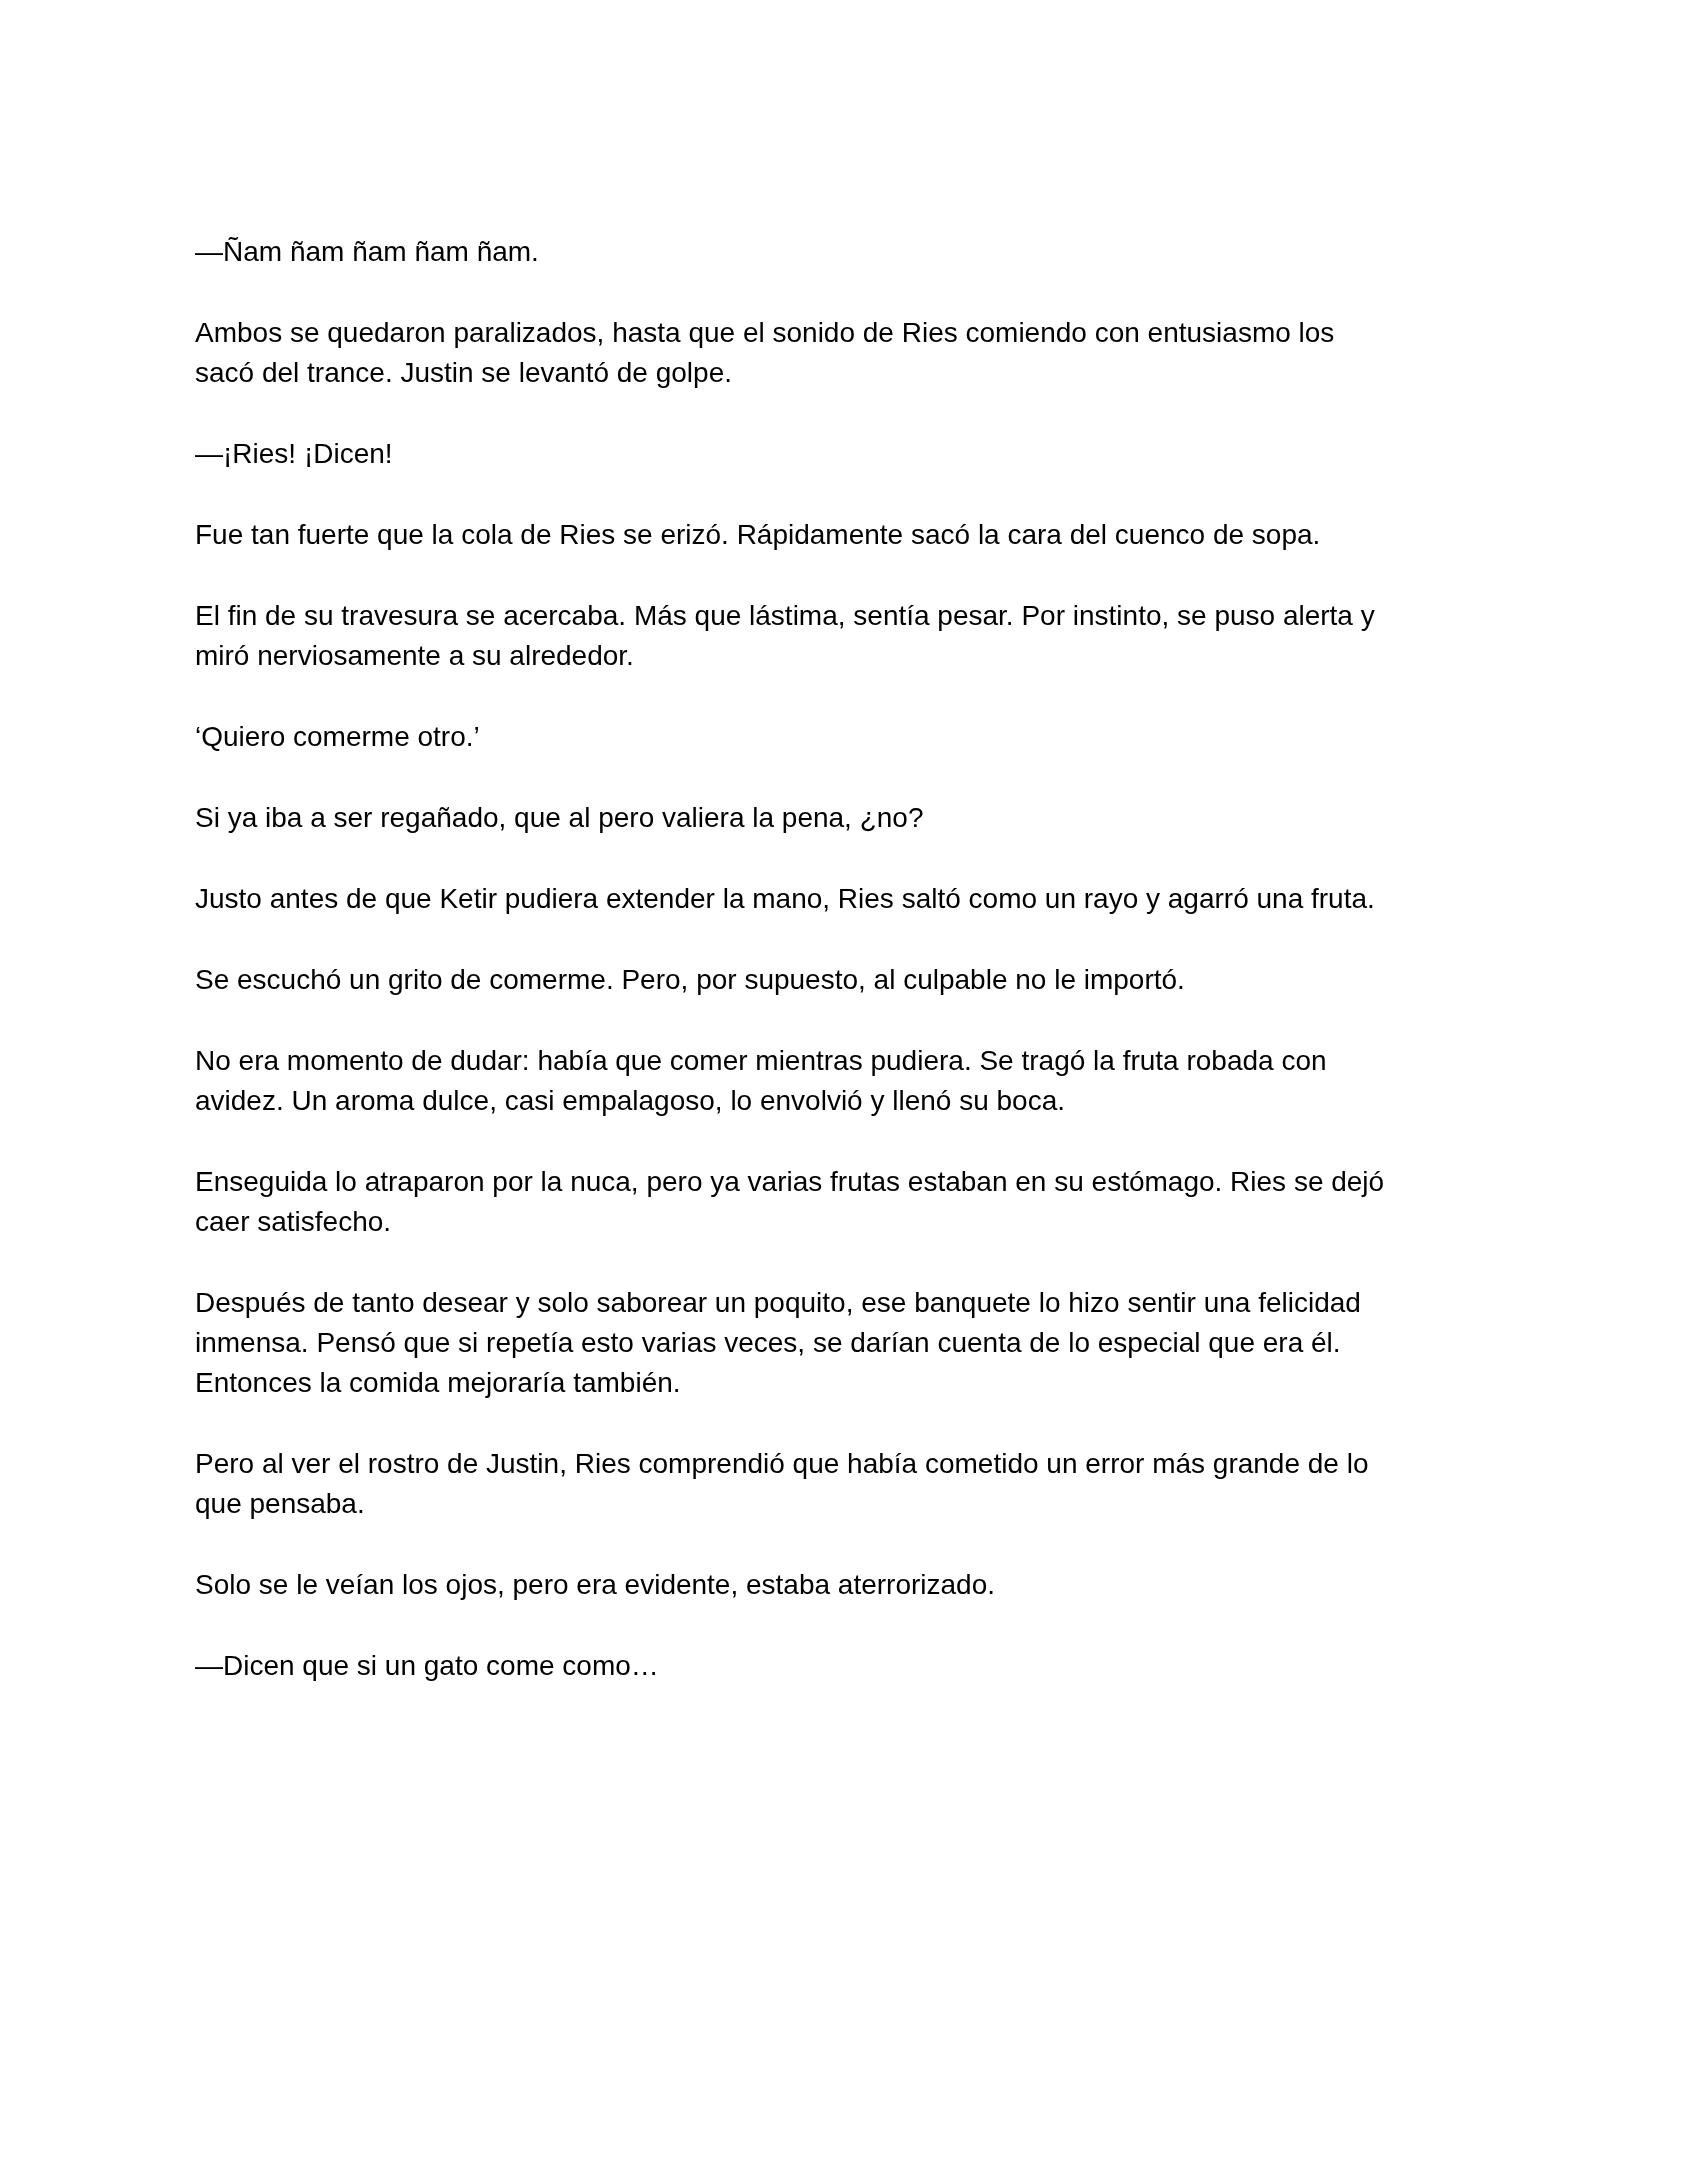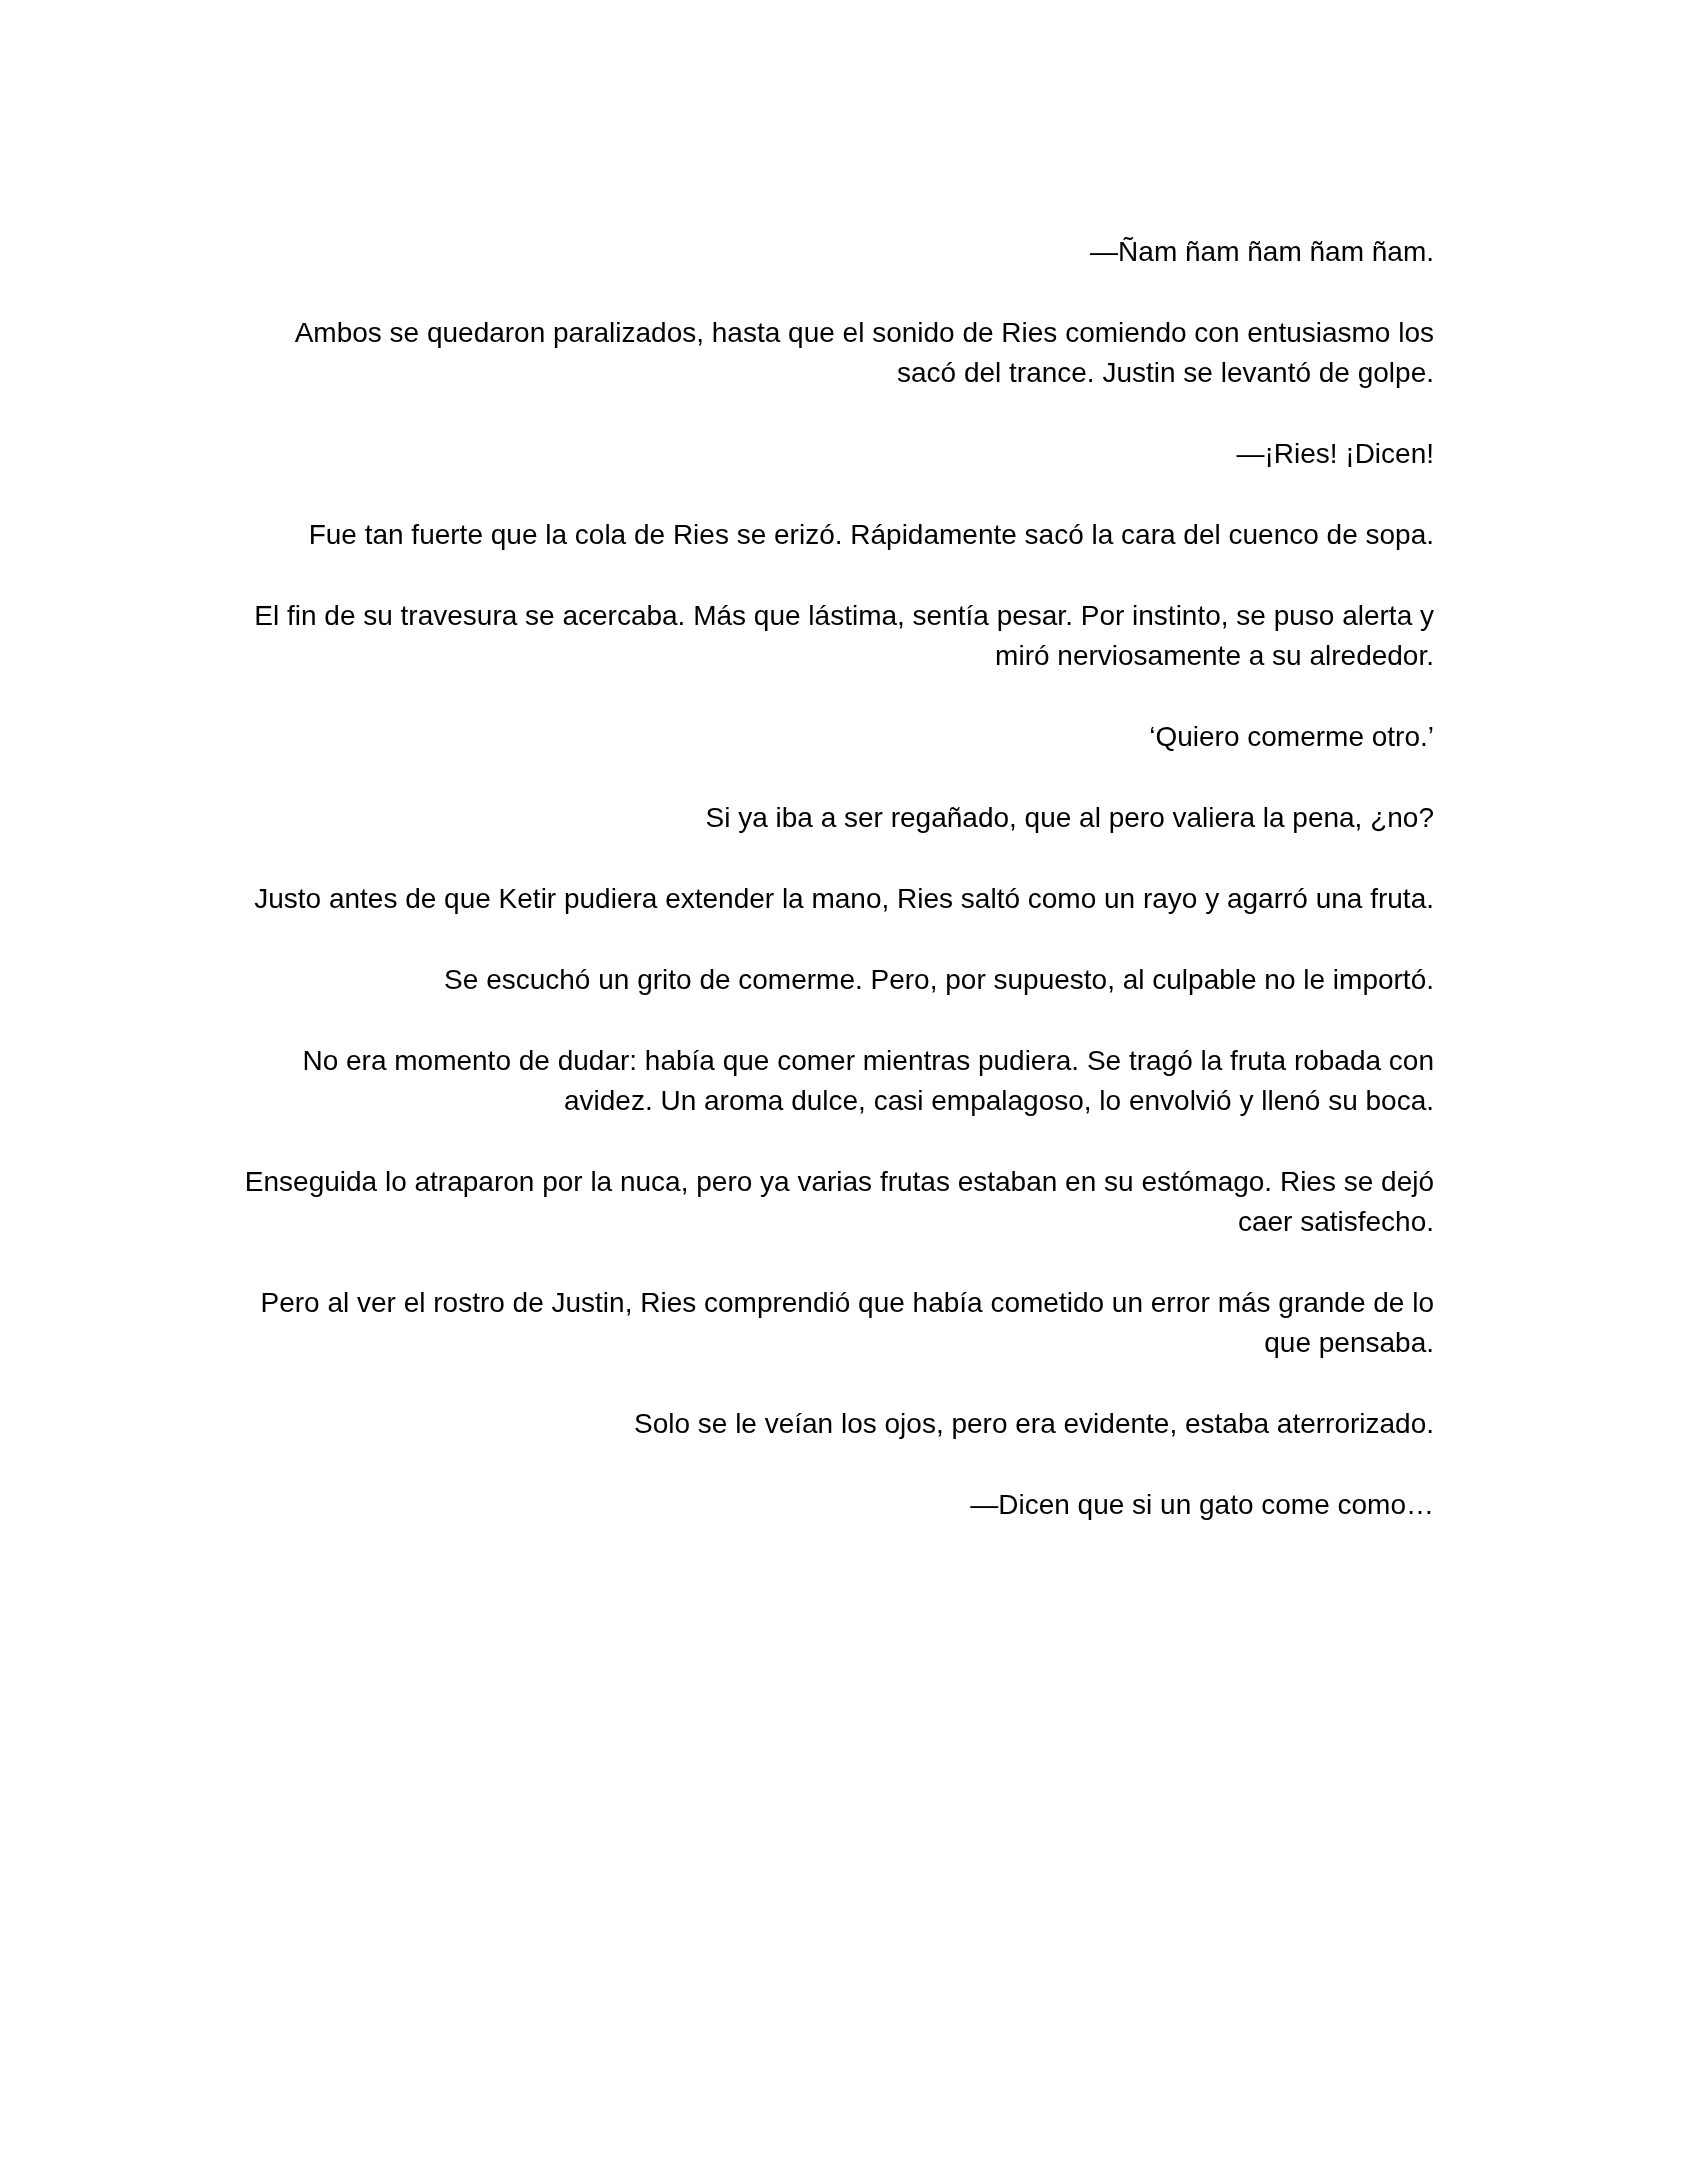--- a/index.html
+++ b/index.html
@@ -20,21 +20,20 @@
       box-sizing: border-box;
     }
     .doc-content {
       box-sizing: border-box;
       padding: 232px 129px 0 195px;
       width: 1563px;
       color: #000000;
       font-size: 28px;
       line-height: 40px;
       font-family: "Liberation Sans", sans-serif;
-      text-align: right;
     }
     .para {
       margin: 0 0 41px 0;
       max-width: 1358px;
       word-wrap: normal;
     }
     .para.italic {
     }
   </style>
 </head>
@@ -46,18 +45,19 @@
       <p class="para">Ambos se quedaron paralizados, hasta que el sonido de Ries comiendo con entusiasmo los<br>sacó del trance. Justin se levantó de golpe.</p>
       <p class="para">—¡Ries! ¡Dicen!</p>
       <p class="para">Fue tan fuerte que la cola de Ries se erizó. Rápidamente sacó la cara del cuenco de sopa.</p>
       <p class="para">El fin de su travesura se acercaba. Más que lástima, sentía pesar. Por instinto, se puso alerta y<br>miró nerviosamente a su alrededor.</p>
       <p class="para italic">‘Quiero comerme otro.’</p>
       <p class="para">Si ya iba a ser regañado, que al pero valiera la pena, ¿no?</p>
       <p class="para">Justo antes de que Ketir pudiera extender la mano, Ries saltó como un rayo y agarró una fruta.</p>
       <p class="para">Se escuchó un grito de comerme. Pero, por supuesto, al culpable no le importó.</p>
       <p class="para">No era momento de dudar: había que comer mientras pudiera. Se tragó la fruta robada con<br>avidez. Un aroma dulce, casi empalagoso, lo envolvió y llenó su boca.</p>
       <p class="para">Enseguida lo atraparon por la nuca, pero ya varias frutas estaban en su estómago. Ries se dejó<br>caer satisfecho.</p>
+      <p class="para">Después de tanto desear y solo saborear un poquito, ese banquete lo hizo sentir una felicidad<br>inmensa. Pensó que si repetía esto varias veces, se darían cuenta de lo especial que era él.<br>Entonces la comida mejoraría también.</p>
       <p class="para">Pero al ver el rostro de Justin, Ries comprendió que había cometido un error más grande de lo<br>que pensaba.</p>
       <p class="para">Solo se le veían los ojos, pero era evidente, estaba aterrorizado.</p>
       <p class="para">—Dicen que si un gato come como…</p>
     </div>
 </main>
 
 
 </body></html>

